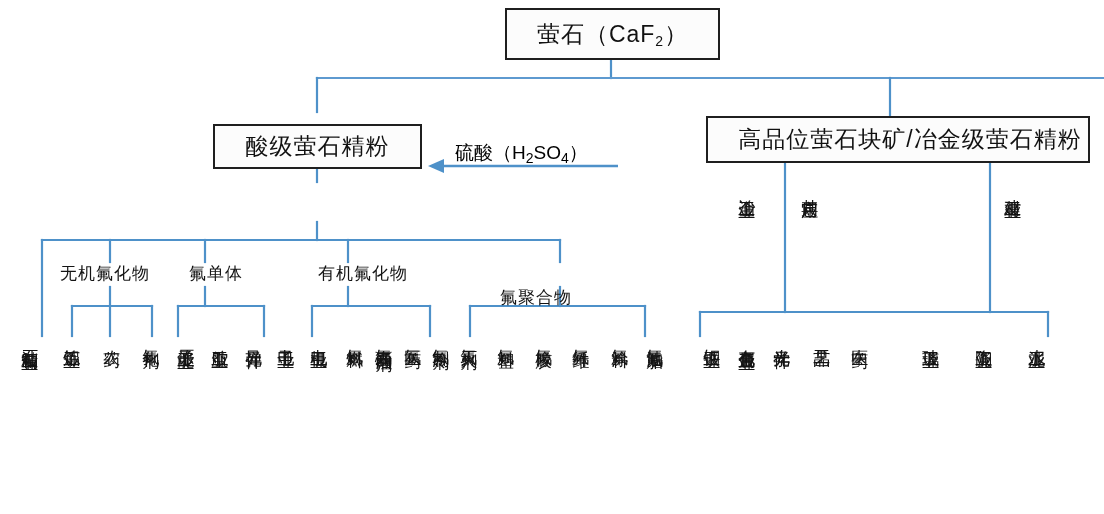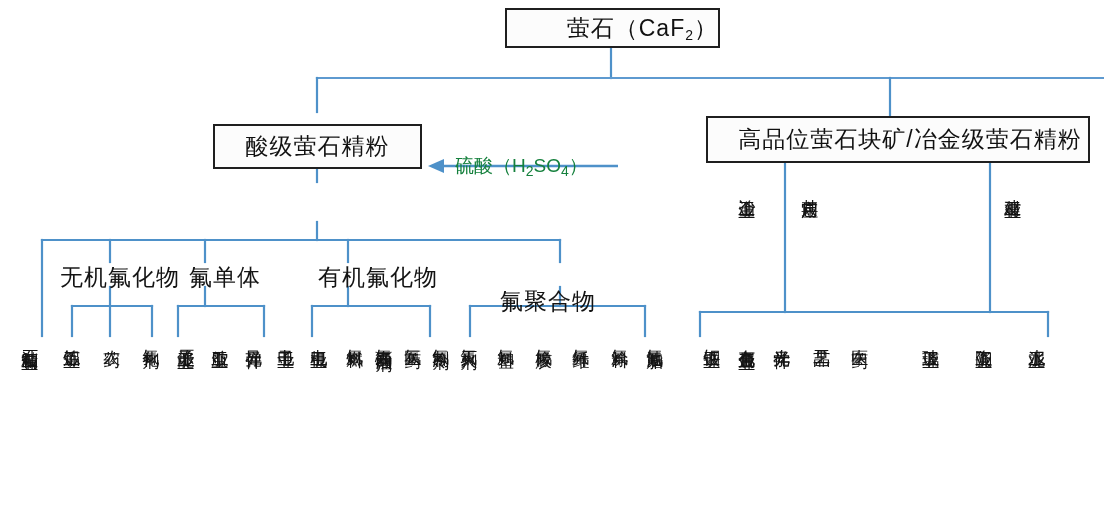--- a/index.html
+++ b/index.html
@@ -21,21 +21,21 @@
     background:#fcfcfc;
     display:flex;align-items:center;justify-content:center;
     font-size:23px;
     letter-spacing:1px;
     white-space:nowrap;
     color:#111;
   }
 
   .catlabel{
     position:absolute;
-    font-size:23px;
+    font-size:17px;
     white-space:nowrap;
     letter-spacing:1px;
     color:#141414;
   }
 
   
   .vtext{
     position:absolute;
     writing-mode:vertical-rl;
     text-orientation:upright;
@@ -47,23 +47,22 @@
     top:336px;
   }
   .vtext.mid{
     font-size:17px;
     top:186px;
   }
   .arrowlabel{
     position:absolute;
     font-size:19px;
     white-space:nowrap;
-    color:#15803d;
+    color:#000000;
     letter-spacing:0px;
-    margin-top:13px;
   }
   .sub{font-size:14px;vertical-align:-0.25em;}
 </style>
 </head>
 <body>
 
 <div id="stage">
 
   <svg id="lines" viewBox="0 0 1104 514">
     <g stroke="#4e91c9" stroke-width="2.2" fill="none" stroke-linecap="square">
@@ -113,21 +112,21 @@
       <path d="M700,312 L700,336"></path>
       <path d="M1048,312 L1048,336"></path>
     </g>
 
     <g>
       <line x1="618" y1="166" x2="437" y2="166" stroke="#4e91c9" stroke-width="2.6"></line>
       <polygon points="428,166 444,159 444,173" fill="#4e91c9"></polygon>
     </g>
   </svg>
 
-  <div class="box" style="left:505px;top:8px;width:215px;height:40px;justify-content:flex-end;">
+  <div class="box" style="left:505px;top:8px;width:215px;height:52px;">
     <span>
       <span>萤石（CaF</span><span class="sub">2</span><span>）</span>
     </span>
   </div>
 
   <div class="box" style="left:213px;top:112px;width:209px;height:45px;margin-top:12px;">
     <span>酸级萤石精粉</span>
   </div>
 
   <div class="box" style="left:706px;top:116px;width:384px;height:47px;padding-left:24px;">

